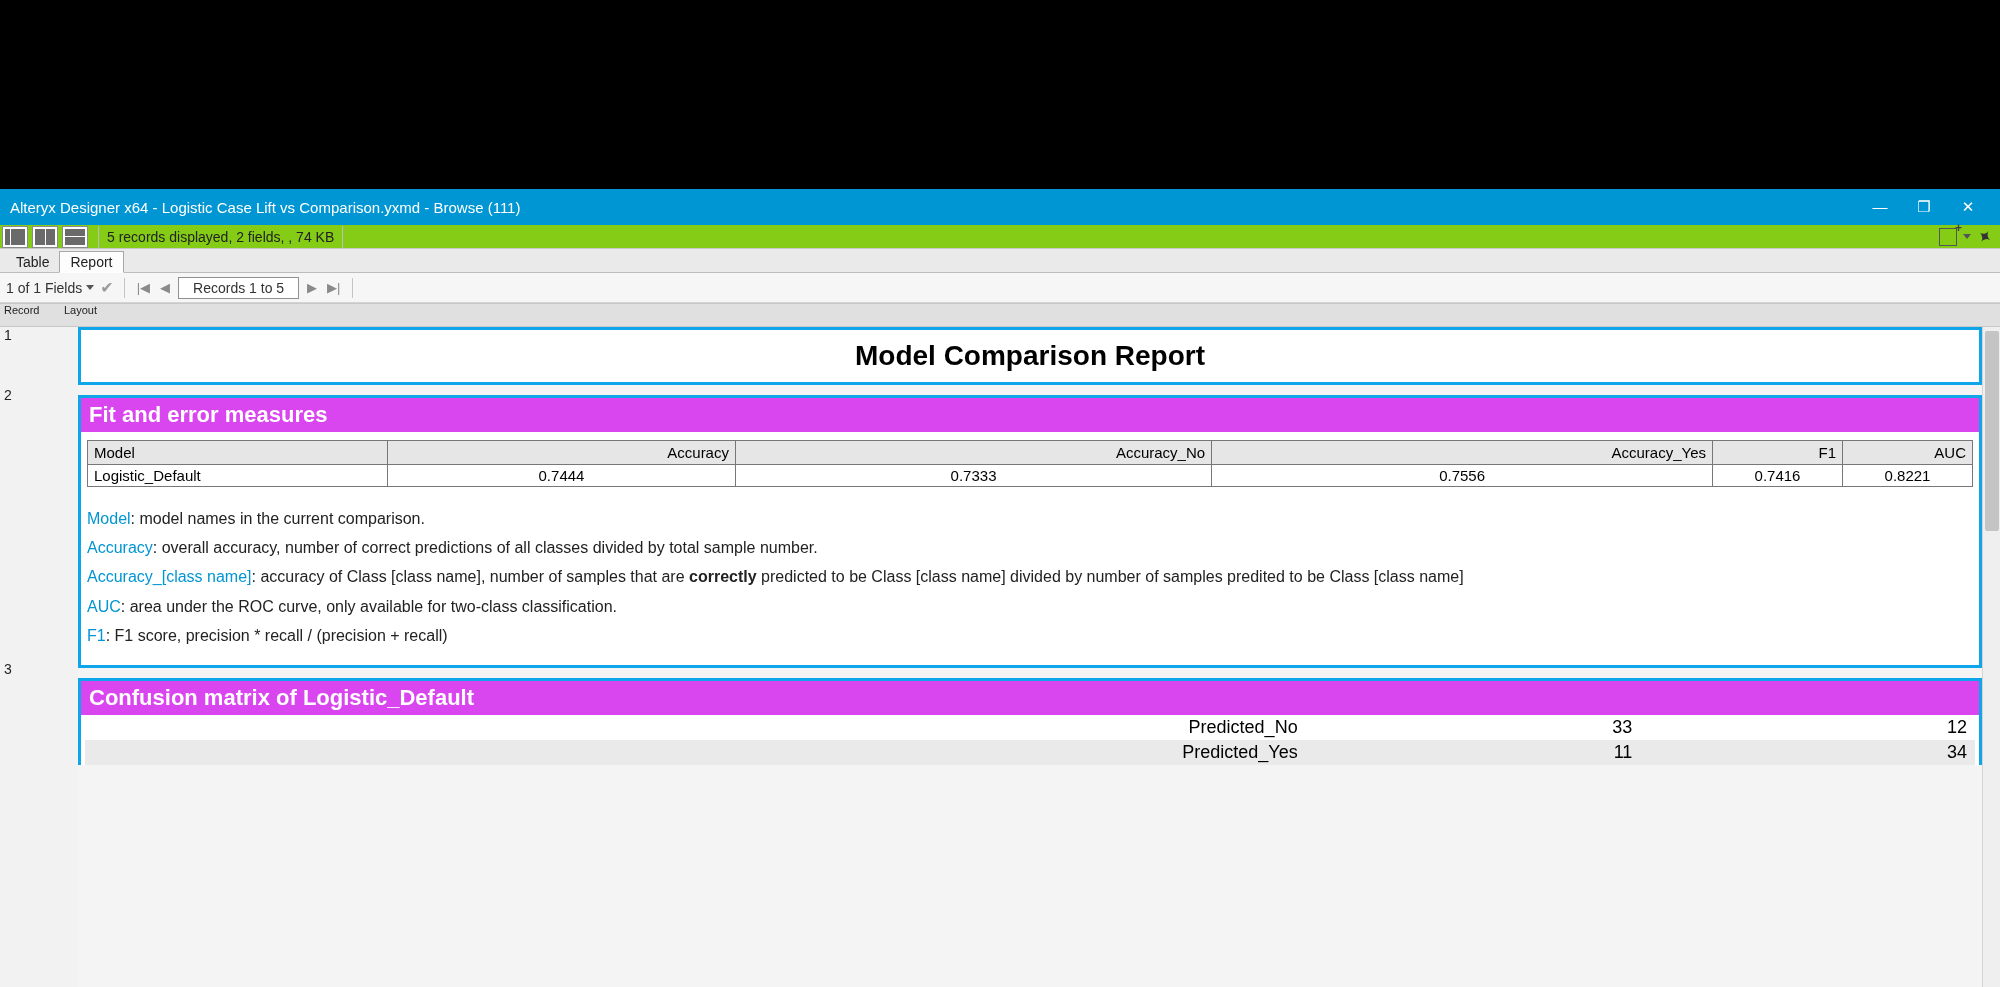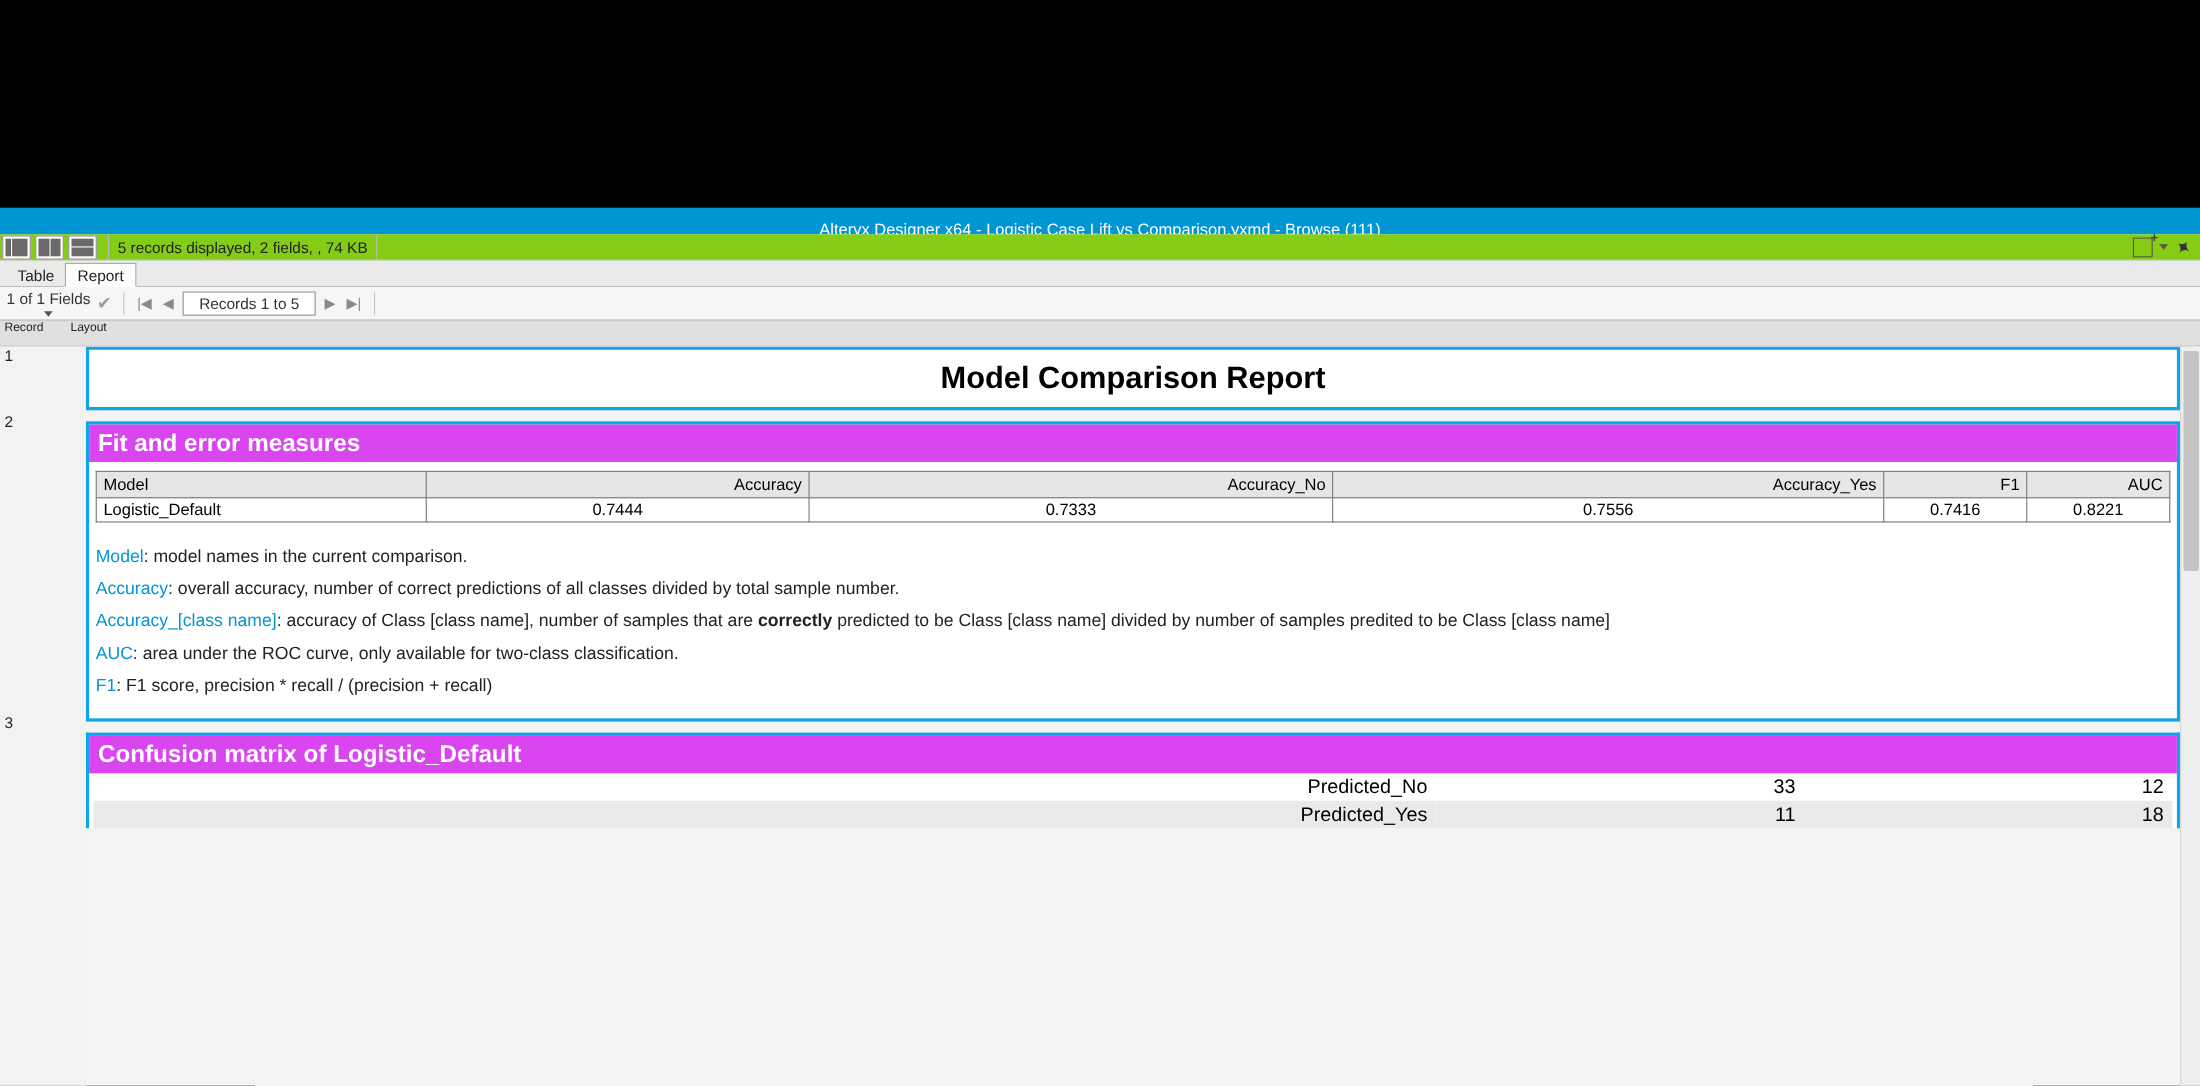--- a/index.html
+++ b/index.html
@@ -1,41 +1,41 @@
 <!DOCTYPE html>
 <html><head>
 <meta charset="utf-8">
 <style>
 * { margin:0; padding:0; box-sizing:border-box; font-family:"Segoe UI",Tahoma,sans-serif; }
 html,body { width:2000px; height:987px; background:#000; overflow:hidden; }
 
 .app { position:absolute; top:189px; left:0; width:2000px; height:798px; background:#f4f4f4; display:flex; flex-direction:column; }
 
-.titlebar { height:19px; background:#0095d3; color:#fff; display:flex; align-items:center; font-size:15px; padding:12px 10px;flex-direction:column; }
+.titlebar { height:36px; background:#0095d3; color:#fff; display:flex; align-items:center; font-size:15px; padding:1px 10px; }
 .titlebar .title { flex:1; }
 .titlebar .wbtn { width:44px; text-align:center; font-size:15px; height:28px; line-height:28px; cursor:pointer; }
 
 .toolbar1 { height:24px; background:#84cc16; border-bottom:1px solid #c8c8c8; display:flex; align-items:center; font-size:14px; color:#222; }
 .vbtn { width:26px; height:22px; margin:0 2px; border:1px solid #8a8a8a; background:#fff; display:flex; padding:2px; gap:1px; cursor:pointer; }
 .vbtn .p { background:#6a6a6a; flex:1; }
 .vbtn.v1 .p:nth-child(1){flex:1;} .vbtn.v1 .p:nth-child(2){flex:3;}
 .vbtn.v3 { flex-direction:column; }
 .tb1-text { margin-left:8px; border-left:1px solid #bdbdbd; padding-left:8px; height:22px; line-height:22px; border-right:1px solid #bdbdbd; padding-right:8px;}
 .tb1-right { margin-left:auto; display:flex; align-items:center; gap:6px; padding-right:8px; }
 .sq-icon { width:18px; height:18px; border:1.5px solid #555; position:relative; }
 .sq-icon:after { content:"+"; position:absolute; right:-6px; top:-8px; font-size:12px; font-weight:bold; color:#444; }
 .caret-dn { width:0;height:0;border-left:4px solid transparent;border-right:4px solid transparent;border-top:5px solid #555; display:inline-block; }
 .pin { font-size:18px; color:#333; transform:rotate(35deg); }
 
 .tabsrow { height:24px; background:#eaeaea; display:flex; align-items:flex-end; padding-left:6px; font-size:14px; border-bottom:1px solid #bcbcbc; }
 .tab { padding:2px 10px; cursor:pointer; color:#222; }
 .tab.active { background:#fdfdfd; border:1px solid #a8a8a8; border-bottom:1px solid #fdfdfd; position:relative; top:1px; }
 
 .navrow { height:30px; background:#f6f6f6; display:flex; align-items:center; font-size:14px; color:#333; padding-left:6px; gap:6px; border-bottom:1px solid #d4d4d4; }
-.navrow .drop { display:flex; align-items:center; gap:4px; cursor:pointer;flex-direction:column; }
+.navrow .drop { display:flex; align-items:center; gap:4px; cursor:pointer; }
 .chk { color:#9a9a9a; font-size:16px; }
 .sep { width:1px; height:20px; background:#c4c4c4; margin:0 4px; }
 .navbtn { color:#8a8a8a; font-size:13px; cursor:pointer; padding:0 2px; }
 .recbox { border:1px solid #909090; background:#fff; padding:2px 14px; height:22px; line-height:16px; font-size:14px; }
 
 .headrow { height:24px; background:#e0e0e0; display:flex; font-size:11px; color:#222; border-top:1px solid #c8c8c8; border-bottom:1px solid #c8c8c8; }
 .headrow .c1 { width:60px; padding-left:4px; }
 .headrow .c2 { flex:1; padding-left:4px; }
 
 .body { flex:1; display:flex; overflow:hidden; }
@@ -180,21 +180,21 @@
           <table class="conf">
             <tbody>
             <tr>
               <td>Predicted_No</td>
               <td>33</td>
               <td>12</td>
             </tr>
             <tr class="alt">
               <td>Predicted_Yes</td>
               <td>11</td>
-              <td>18</td>
+              <td>34</td>
             </tr>
           </tbody>
             </table>
         </div>
       </div>
 
     </div>
 
     <div class="scrolltrack">
       <div class="scrollthumb" style="top:4px;height:200px"></div>

